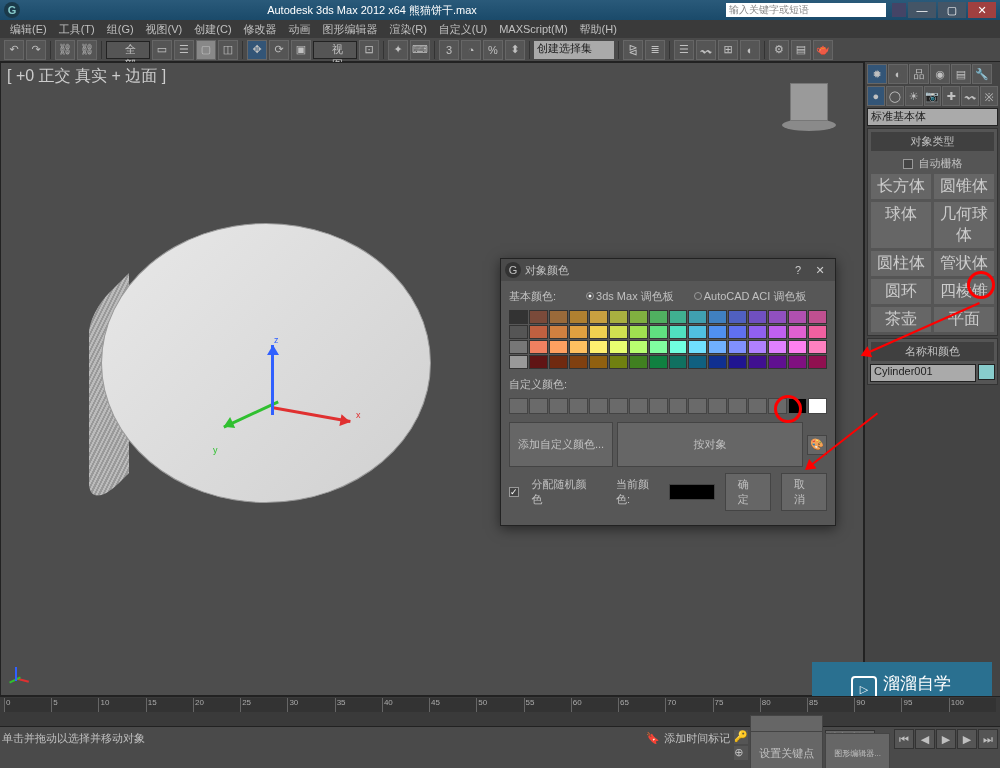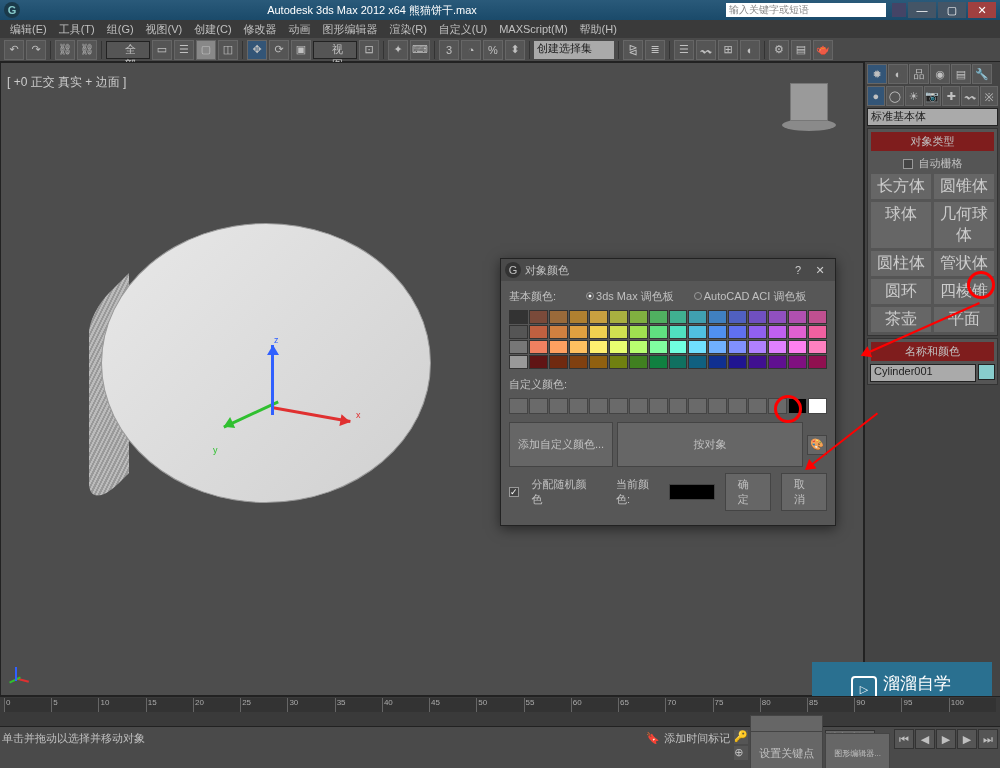--- a/index.html
+++ b/index.html
@@ -15,21 +15,21 @@
 .toolbar { height:24px; background:#4a4a4a; display:flex; align-items:center; padding:0 4px; border-bottom:1px solid #222; gap:2px; }
 .tbtn { width:20px; height:20px; background:#555; display:flex; align-items:center; justify-content:center; border:1px solid #666; }
 .tbtn.active { background:#335577; }
 .tbtn.sel { background:#888; }
 .tsep { width:1px; height:18px; background:#333; margin:0 2px; }
 .tdrop { width:44px; height:18px; background:#555; border:1px solid #222; padding:0 18px; }
 .tdrop2 { width:80px; height:18px; background:#aaa; color:#222; padding:0 3px; }
 
 .main { position:absolute; top:62px; left:0; right:0; bottom:72px; display:flex; }
 .viewport { flex:1; background:#4d4d4d; position:relative; overflow:hidden; border:1px solid #222; }
-.vlabel { position:absolute; top:11px; left:6px; color:#ccc; font-size:12px; }
+.vlabel { position:absolute; top:3px; left:6px; color:#ccc; font-size:16px; }
 .viewcube { position:absolute; top:18px; right:24px; width:60px; height:60px; }
 .viewcube .cube { width:38px; height:38px; margin:2px auto; background:#9a9a9a; border:1px solid #777; transform:rotate(0deg); position:relative; }
 .viewcube .base { width:54px; height:12px; background:#8a8a8a; border-radius:50%; margin:-4px auto 0; }
 
 .cylinder { position:absolute; left:80px; top:160px; width:360px; height:310px; }
 .cylinder .top { width:330px; height:280px; border-radius:50%; background:linear-gradient(135deg,#e8e8e8,#d0d0d0); position:absolute; left:20px; top:0; border:1px solid #999; }
 .cylinder .side { width:330px; height:280px; border-radius:50%; background:#888; position:absolute; left:8px; top:12px; z-index:-1; }
 .cylinder .side2 { width:40px; height:200px; position:absolute; left:8px; top:70px; background:repeating-linear-gradient(135deg,#bbb 0,#bbb 3px,#999 3px,#999 6px); z-index:0; border-radius:20px 0 0 30px; transform:skewY(-45deg); }
 
 .gizmo { position:absolute; left:240px; top:290px; width:120px; height:120px; }
@@ -45,21 +45,21 @@
 .corneraxis { position:absolute; bottom:8px; left:8px; width:30px; height:30px; }
 .corneraxis .r{position:absolute;width:14px;height:2px;background:#e03030;bottom:6px;left:6px;transform:rotate(15deg);}
 .corneraxis .g{position:absolute;width:12px;height:2px;background:#30c030;bottom:6px;left:0;transform:rotate(155deg);}
 .corneraxis .b{position:absolute;width:2px;height:14px;background:#3060ff;bottom:6px;left:6px;}
 
 .cmdpanel { width:136px; background:#444; border-left:1px solid #222; padding:2px; }
 .cmdtabs { display:flex; gap:1px; margin-bottom:2px; }
 .cmdtabs .ct { width:20px; height:20px; background:#555; border:1px solid #666; display:flex;align-items:center;justify-content:center; }
 .cmdtabs .ct.on { background:#335577; }
 .subsection { background:#555; border:1px solid #333; margin-bottom:2px; padding:2px; }
-.rollhead { background:#7f1d1d; text-align:center; padding:2px; border:1px solid #555; margin-bottom:2px; }
+.rollhead { background:#404040; text-align:center; padding:2px; border:1px solid #555; margin-bottom:2px; }
 .primdrop { width:100%; height:18px; background:#aaa; color:#222; border:1px solid #222; padding:0 3px; margin-bottom:2px; }
 .primgrid { display:grid; grid-template-columns:1fr 1fr; gap:1px; }
 .primbtn { background:#666; border:1px solid #555; text-align:center; padding:2px; color:#ccc; font-size:16px; }
 .checkbox { display:flex; align-items:center; gap:3px; justify-content:center; padding:2px; }
 .nameinput { width:110px; height:18px; background:#aaa; color:#222; padding:0 3px; border:1px solid #222; display:inline-block; }
 .colorswatch { width:18px; height:16px; background:#8cc; display:inline-block; vertical-align:middle; border:1px solid #222; }
 
 .dialog { position:absolute; left:500px; top:258px; width:336px; background:#575757; border:1px solid #222; box-shadow:0 3px 12px rgba(0,0,0,.5); }
 .dlgtitle { height:22px; background:#4a4a4a; display:flex; align-items:center; padding:0 4px; }
 .dlgtitle .dlogo { width:16px;height:16px;background:#333;border-radius:50%;margin-right:4px;display:flex;align-items:center;justify-content:center; }

